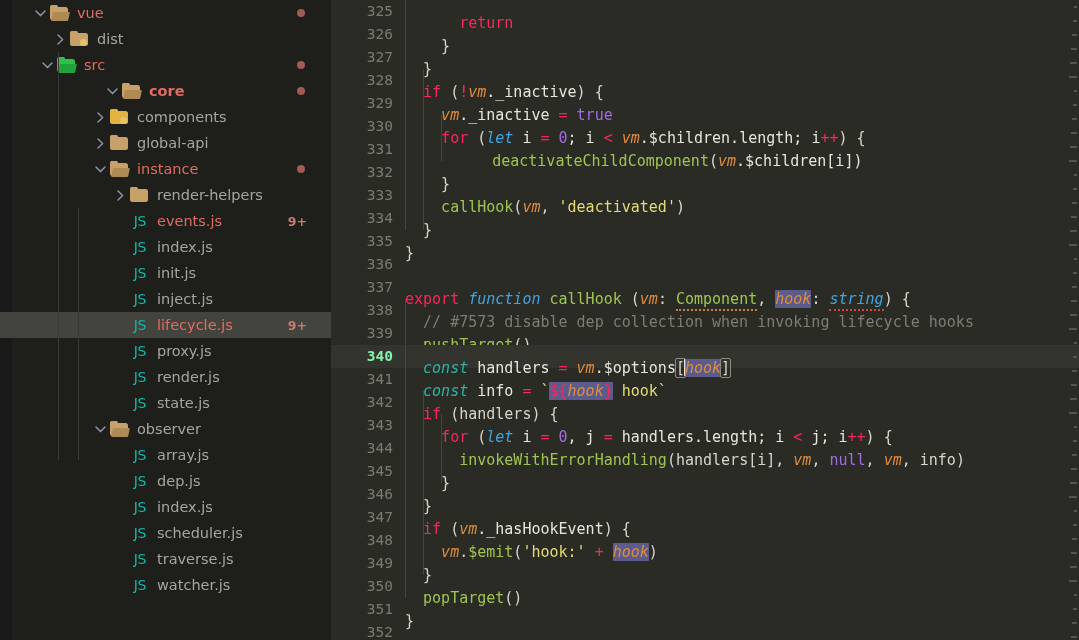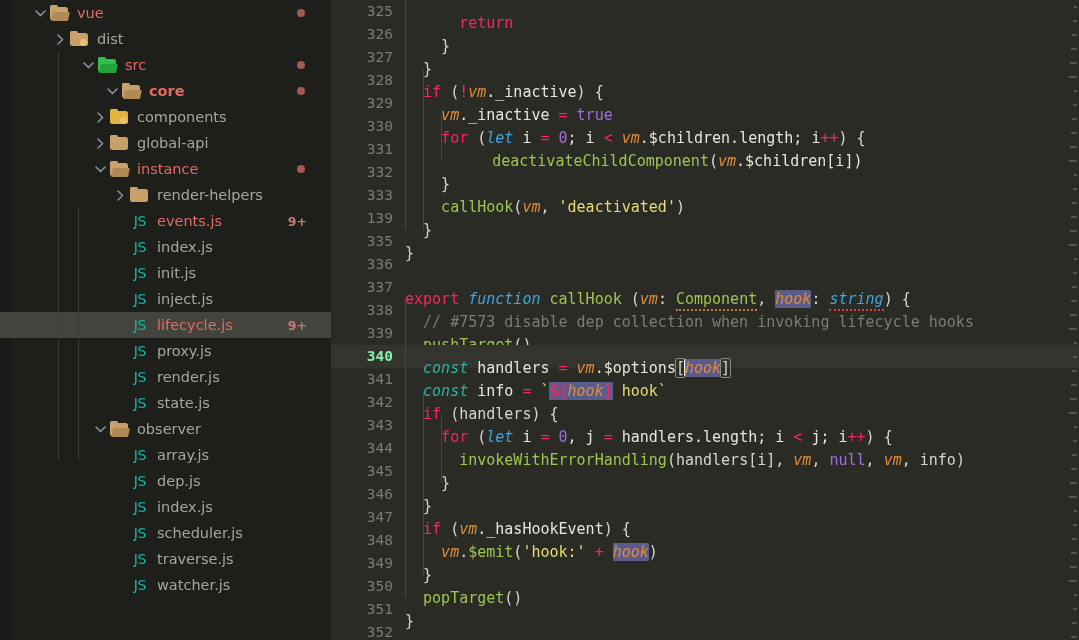--- a/index.html
+++ b/index.html
@@ -291,21 +291,21 @@
               <span class="folder">
                 <span class="tab"></span>
                 <span class="back"></span>
                 <span class="leafmark"></span>
               </span>
             </span>
             <span class="label plain">dist</span>
           </div>
         </div>
         <div class="row">
-          <div class="row-inner" style="padding-left: 80px;">
+          <div class="row-inner" style="padding-left: 39px;">
             <span class="chev">
               <svg width="11" height="9" viewBox="0 0 11 9">
                 <path d="M1 2 L5.5 6.6 L10 2" fill="none" stroke="#8a93a6" stroke-width="1.5" stroke-linecap="round" stroke-linejoin="round"></path>
               </svg>
             </span>
             <span class="ico">
               <span class="folder open green">
                 <span class="tab"></span>
                 <span class="back"></span>
                 <span class="flap"></span>
@@ -554,21 +554,21 @@
     <div class="code-area" id="code-root">
         <div class="cline"><span class="lnum">325</span><span class="ctext" style="padding-left: 54.18px;"><span class="t-key">return</span></span></div>
         <div class="cline"><span class="lnum">326</span><span class="ctext" style="padding-left: 36.12px;"><span class="t-punc">}</span></span></div>
         <div class="cline"><span class="lnum">327</span><span class="ctext" style="padding-left: 18.06px;"><span class="t-punc">}</span></span></div>
         <div class="cline"><span class="lnum">328</span><span class="ctext" style="padding-left: 18.06px;"><span class="t-key">if</span><span class="t-punc"> (</span><span class="t-op">!</span><span class="t-var">vm</span><span class="t-prop">._inactive</span><span class="t-punc">) {</span></span></div>
         <div class="cline"><span class="lnum">329</span><span class="ctext" style="padding-left: 36.12px;"><span class="t-var">vm</span><span class="t-prop">._inactive </span><span class="t-op">=</span><span class="t-punc"> </span><span class="t-bool">true</span></span></div>
         <div class="cline"><span class="lnum">330</span><span class="ctext" style="padding-left: 36.12px;"><span class="t-key">for</span><span class="t-punc"> (</span><span class="t-kw2">let</span><span class="t-prop"> i </span><span class="t-op">=</span><span class="t-punc"> </span><span class="t-num">0</span><span class="t-prop">; i </span><span class="t-op">&lt;</span><span class="t-punc"> </span><span class="t-var">vm</span><span class="t-prop">.$children.length; i</span><span class="t-op">++</span><span class="t-punc">) {</span></span></div>
         <div class="cline"><span class="lnum">331</span><span class="ctext" style="padding-left: 54.18px; margin-left: 33px;"><span class="t-fn">deactivateChildComponent</span><span class="t-punc">(</span><span class="t-var">vm</span><span class="t-prop">.$children[i])</span></span></div>
         <div class="cline"><span class="lnum">332</span><span class="ctext" style="padding-left: 36.12px;"><span class="t-punc">}</span></span></div>
         <div class="cline"><span class="lnum">333</span><span class="ctext" style="padding-left: 36.12px;"><span class="t-fn">callHook</span><span class="t-punc">(</span><span class="t-var">vm</span><span class="t-punc">, </span><span class="t-str">'deactivated'</span><span class="t-punc">)</span></span></div>
-        <div class="cline"><span class="lnum">139</span><span class="ctext" style="padding-left: 18.06px;"><span class="t-punc">}</span></span></div>
+        <div class="cline"><span class="lnum">334</span><span class="ctext" style="padding-left: 18.06px;"><span class="t-punc">}</span></span></div>
         <div class="cline"><span class="lnum">335</span><span class="ctext" style="padding-left: 0px;"><span class="t-punc">}</span></span></div>
         <div class="cline"><span class="lnum">336</span><span class="ctext" style="padding-left: 0px;"></span></div>
         <div class="cline"><span class="lnum">337</span><span class="ctext" style="padding-left: 0px;"><span class="t-key">export</span><span class="t-punc"> </span><span class="t-kw2">function</span><span class="t-punc"> </span><span class="t-fn">callHook</span><span class="t-punc"> (</span><span class="t-var">vm</span><span class="t-punc">:</span><span class="t-punc"> </span><span class="t-type err-under">Component</span><span class="t-punc">, </span><span class="t-var sel-tok">hook</span><span class="t-punc">:</span><span class="t-punc"> </span><span class="t-type2 err-under-red">string</span><span class="t-punc">) {</span></span></div>
         <div class="cline"><span class="lnum">338</span><span class="ctext" style="padding-left: 18.06px;"><span class="t-cmt">// #7573 disable dep collection when invoking lifecycle hooks</span></span></div>
         <div class="cline"><span class="lnum">339</span><span class="ctext" style="padding-left: 18.06px;"><span class="t-fn">pushTarget</span><span class="t-punc">()</span></span></div>
         <div class="cline active"><span class="lnum">340</span><span class="ctext" style="padding-left: 18.06px;"><span class="t-const">const</span><span class="t-prop"> handlers </span><span class="t-op">=</span><span class="t-punc"> </span><span class="t-var">vm</span><span class="t-prop">.$options</span><span class="t-punc bracket-box">[</span><span class="cursor"></span><span class="t-var sel-tok">hook</span><span class="t-punc bracket-box">]</span></span></div>
         <div class="cline"><span class="lnum">341</span><span class="ctext" style="padding-left: 18.06px;"><span class="t-const">const</span><span class="t-prop"> info </span><span class="t-op">=</span><span class="t-punc"> </span><span class="t-str">`</span><span class="t-op sel-tok">${</span><span class="t-var sel-tok">hook</span><span class="t-op sel-tok">}</span><span class="t-str"> hook`</span></span></div>
         <div class="cline"><span class="lnum">342</span><span class="ctext" style="padding-left: 18.06px;"><span class="t-key">if</span><span class="t-punc"> (handlers) {</span></span></div>
         <div class="cline"><span class="lnum">343</span><span class="ctext" style="padding-left: 36.12px;"><span class="t-key">for</span><span class="t-punc"> (</span><span class="t-kw2">let</span><span class="t-prop"> i </span><span class="t-op">=</span><span class="t-punc"> </span><span class="t-num">0</span><span class="t-prop">, j </span><span class="t-op">=</span><span class="t-prop"> handlers.length; i </span><span class="t-op">&lt;</span><span class="t-prop"> j; i</span><span class="t-op">++</span><span class="t-punc">) {</span></span></div>
         <div class="cline"><span class="lnum">344</span><span class="ctext" style="padding-left: 54.18px;"><span class="t-fn">invokeWithErrorHandling</span><span class="t-punc">(handlers[i], </span><span class="t-var">vm</span><span class="t-punc">, </span><span class="t-num">null</span><span class="t-punc">, </span><span class="t-var">vm</span><span class="t-punc">, info)</span></span></div>

